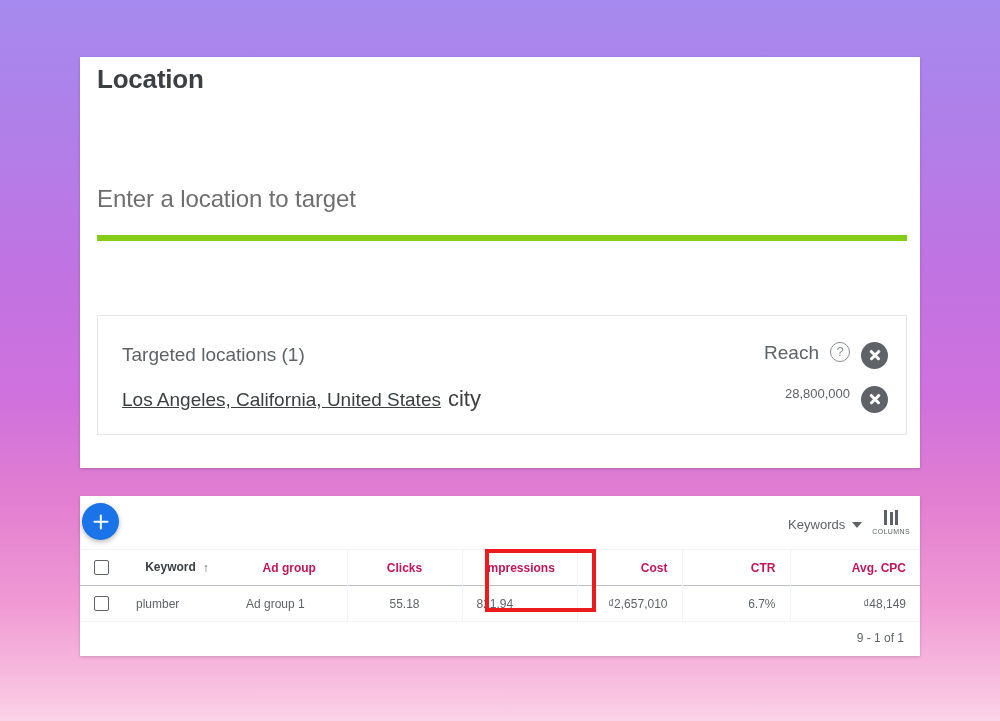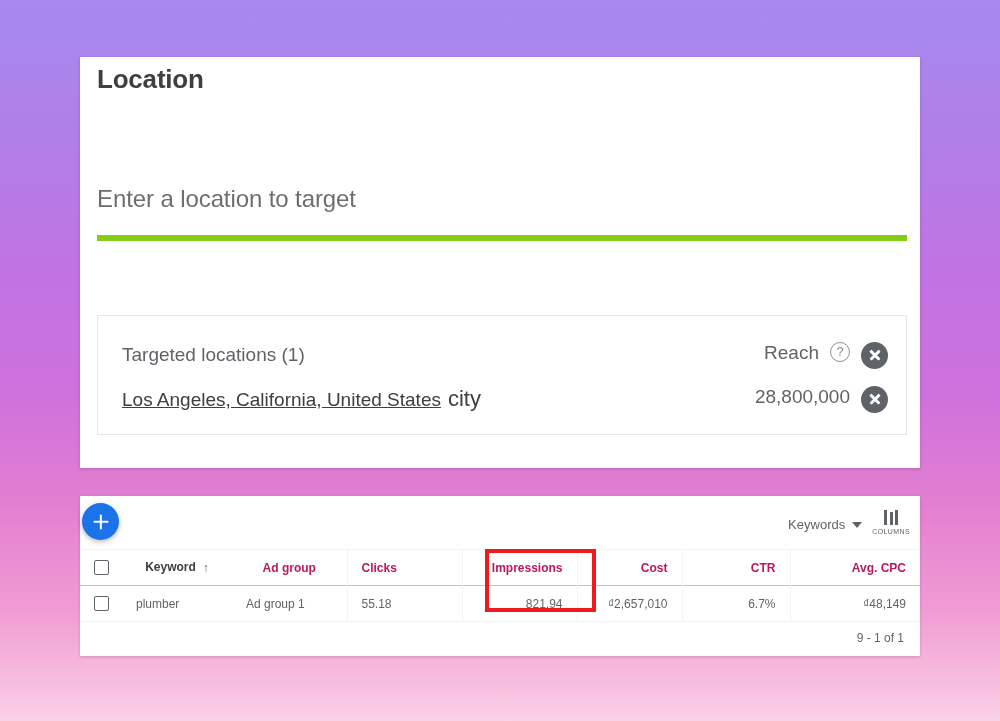--- a/index.html
+++ b/index.html
@@ -114,21 +114,21 @@
     right: 18px;
     display: flex;
     align-items: flex-start;
     gap: 11px;
   }
   .reach-text {
     font-size: 19px;
     color: #5f6368;
   }
   .reach-num {
-    font-size: 19px;
+    font-size: 13px;
     color: #5f6368;
   }
 
   .help-icon {
     width: 20px;
     height: 20px;
     border: 1.6px solid #8a8f94;
     border-radius: 50%;
     color: #8a8f94;
     font-size: 13px;
@@ -266,22 +266,22 @@
     border-bottom: 1px solid #bdc1c6;
   }
   .data-table tbody tr {
     border-bottom: 1px solid #f1f3f4;
   }
   .data-table th { color: #be185d; font-weight: bold; }
   .data-table th.kw-head { color: #3c4043; font-weight: 700; }
   .col-check { width: 42px; padding: 0 0 0 14px !important; border-right: none !important; }
   .col-kw    { width: 110px; border-right: none !important; }
   .col-ag    { width: 115px; }
-  .col-clk   { width: 115px; text-align: left; }
-  .col-imp   { width: 115px; text-align: right; }
+  .col-clk   { width: 115px; text-align: center; }
+  .col-imp   { width: 115px; }
   .col-cost  { width: 105px; text-align: right; }
   .col-ctr   { width: 108px; text-align: right; }
   .col-cpc   { width: 130px; text-align: right; border-right: none !important; }
 
   .chk {
     width: 15px;
     height: 15px;
     border: 1.8px solid #5f6368;
     border-radius: 2px;
     background: #fff;

